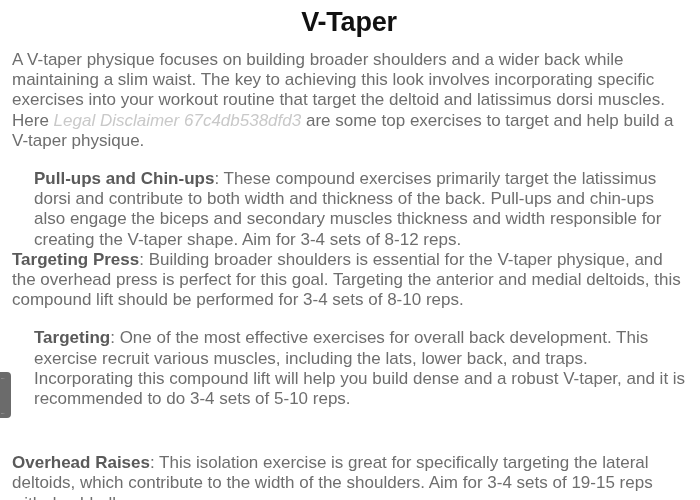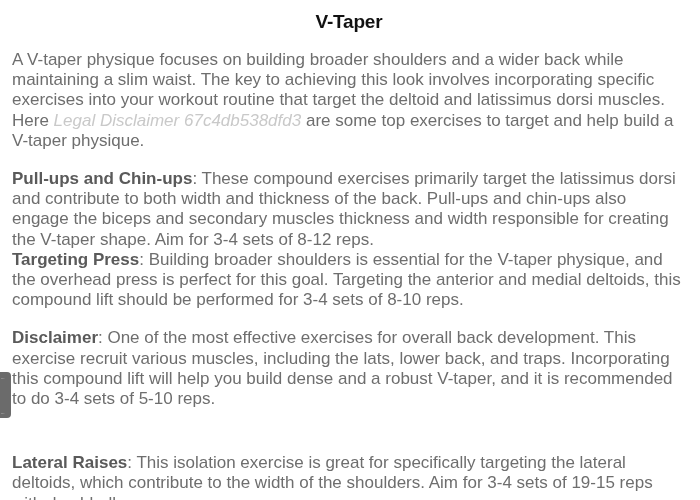--- a/index.html
+++ b/index.html
@@ -22,21 +22,21 @@
     width: 700px;
     height: 500px;
     box-sizing: border-box;
     padding: 0 14px 0 12px;
   }
 
   .page-title {
     margin: 0;
     padding-top: 6px;
     text-align: center;
-    font-size: 19px;
+    font-size: 27px;
     line-height: 32px;
     font-weight: bold;
     color: #111111;
     letter-spacing: -0.2px;
   }
 
   .body-text {
     font-size: 17px;
     line-height: 20.2px;
     color: #6e6e6e;
@@ -46,20 +46,21 @@
   .para {
     margin: 0;
   }
 
   .intro {
     margin-top: 12px;
   }
 
   .block-gap {
     margin-top: 18px;
+    margin-left: 22px;
   }
 
   .term {
     font-weight: bold;
     color: #5a5a5a;
   }
 
   .disclaimer {
     font-style: italic;
     color: #c9c9c9;
@@ -110,27 +111,27 @@
 
   <p class="body-text para block-gap">
     <span class="term">Pull-ups and Chin-ups</span><span>: These compound exercises primarily target the latissimus dorsi and contribute to both width and thickness of the back. Pull-ups and chin-ups also engage the biceps and secondary muscles thickness and width responsible for creating the V-taper shape. Aim for 3-4 sets of 8-12 reps.</span>
   </p>
 
   <p class="body-text para">
     <span class="term">Targeting Press</span><span>: Building broader shoulders is essential for the V-taper physique, and the overhead press is perfect for this goal. Targeting the anterior and medial deltoids, this compound lift should be performed for 3-4 sets of 8-10 reps.</span>
   </p>
 
   <p class="body-text para block-gap">
-    <span class="term">Disclaimer</span><span>: One of the most effective exercises for overall back development. This exercise recruit various muscles, including the lats, lower back, and traps. Incorporating this compound lift will help you build  dense and a robust V-taper, and it is recommended to do 3-4 sets of 5-10 reps.</span>
+    <span class="term">Targeting</span><span>: One of the most effective exercises for overall back development. This exercise recruit various muscles, including the lats, lower back, and traps. Incorporating this compound lift will help you build  dense and a robust V-taper, and it is recommended to do 3-4 sets of 5-10 reps.</span>
   </p>
 
   <div class="spacer-gap"></div>
 
   <p class="body-text para">
-    <span class="term">Lateral Raises</span><span>: This isolation exercise is great for specifically targeting the lateral deltoids, which contribute to the width of the shoulders. Aim for 3-4 sets of 19-15 reps with dumbbells.</span>
+    <span class="term">Overhead Raises</span><span>: This isolation exercise is great for specifically targeting the lateral deltoids, which contribute to the width of the shoulders. Aim for 3-4 sets of 19-15 reps with dumbbells.</span>
   </p>
 
   <div class="side-tab">
     <span class="side-tab-line">…</span>
     <span class="side-tab-line">…</span>
   </div>
 
 </div>
 
 </body></html>

